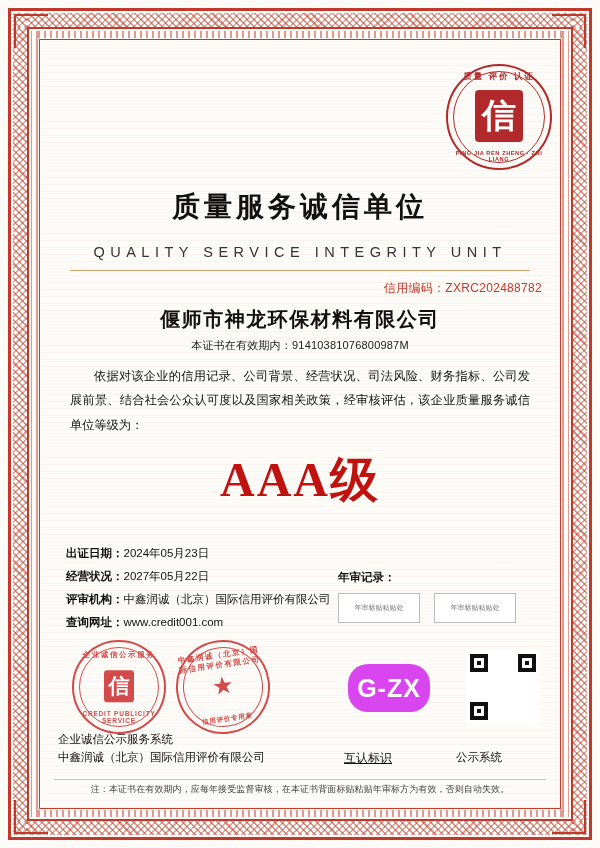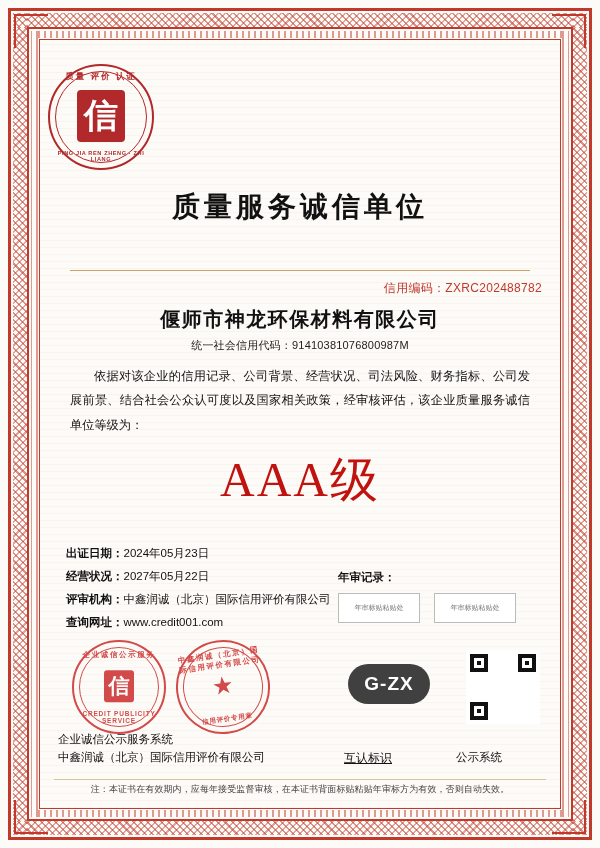--- a/index.html
+++ b/index.html
@@ -133,21 +133,21 @@
     bottom: 48px;
   }
 
   
   .emblem-wrap {
     position: absolute;
     top: 16px;
     left: 0;
     right: 0;
     display: flex;
-    justify-content: flex-start;
+    justify-content: flex-end;
   }
   .emblem {
     position: relative;
     width: 106px;
     height: 106px;
   }
   .emblem-ring {
     position: absolute;
     left: 0; top: 0;
     width: 106px;
@@ -282,21 +282,21 @@
   }
 
   
   .grade {
     position: absolute;
     top: 400px;
     left: 0;
     right: 0;
     text-align: center;
     font-family: "Liberation Serif", serif;
-    font-weight: normal;
+    font-weight: bold;
     font-size: 48px;
     color: #c0120f;
     letter-spacing: 2px;
   }
 
   
   .details {
     position: absolute;
     top: 494px;
     left: 18px;
@@ -416,27 +416,27 @@
     letter-spacing: 0.8px;
     font-weight: bold;
   }
 
   
   .mutual-logo {
     position: absolute;
     left: 300px;
     top: 26px;
     width: 82px;
-    height: 40px;
+    height: 48px;
     border-radius: 20px;
-    background: #404040;
+    background: #d946ef;
     color: #fff;
     font-family: "Liberation Sans", sans-serif;
     font-weight: bold;
-    font-size: 19px;
+    font-size: 25px;
     letter-spacing: 1px;
     display: flex;
     align-items: center;
     justify-content: center;
   }
 
   
   .qr {
     position: absolute;
     left: 418px;
@@ -531,29 +531,30 @@
       <div class="emblem">
         <div class="emblem-ring"></div>
         <div class="emblem-ring2"></div>
         <div class="emblem-arc-top">质量 评价 认证</div>
         <div class="emblem-core">信</div>
         <div class="emblem-arc-bottom">PING JIA REN ZHENG · ZHI LIANG</div>
       </div>
     </div>
 
     <div class="title-cn">质量服务诚信单位</div>
+    <div class="title-en">QUALITY SERVICE INTEGRITY UNIT</div>
     <div class="title-rule"></div>
 
     <div class="credit-no">
       <span>信用编码：</span><span>ZXRC202488782</span>
     </div>
 
     <div class="company">偃师市神龙环保材料有限公司</div>
     <div class="usc">
-      <span>统一社会信用代码：</span><span>91410381076800987M</span>
+      <span>本证书在有效期内：</span><span>91410381076800987M</span>
     </div>
 
     <div class="body-text">依据对该企业的信用记录、公司背景、经营状况、司法风险、财务指标、公司发展前景、结合社会公众认可度以及国家相关政策，经审核评估，该企业质量服务诚信单位等级为：</div>
 
     <div class="grade">AAA级</div>
 
     <div class="details">
       <div class="row">
         <span class="lbl">出证日期：</span><span>2024年05月23日</span>
       </div>

